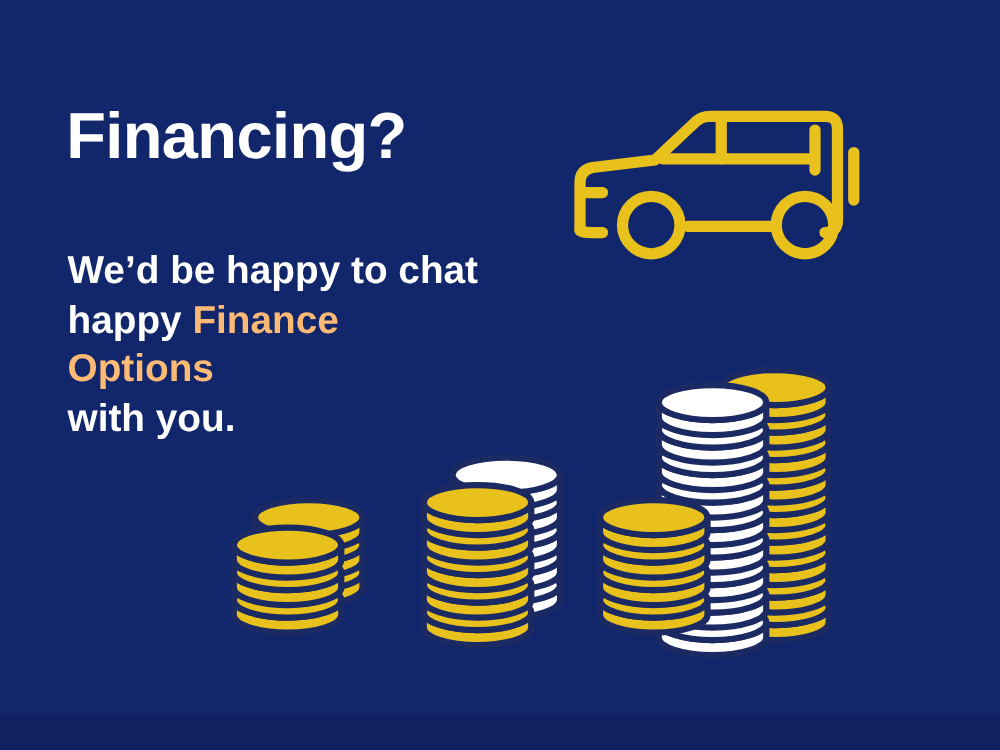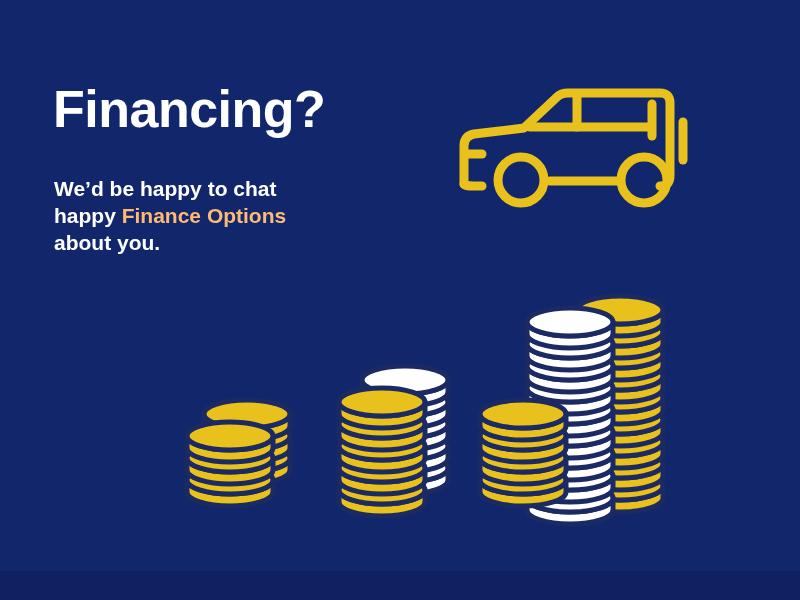--- a/index.html
+++ b/index.html
@@ -25,23 +25,23 @@
     font-size: 52px;
     font-weight: bold;
     letter-spacing: -0.5px;
     color: #ffffff;
     line-height: 1.05;
     white-space: nowrap;
   }
   #subcopy {
     position: absolute;
     left: 54px;
-    top: 176px;
+    top: 196px;
     width: 330px;
-    font-size: 21px;
+    font-size: 31px;
     font-weight: bold;
     line-height: 1.28;
     color: #ffffff;
   }
   #subcopy .accent {
     color: #fdba74;
   }
   
   #car-art {
     position: absolute;
@@ -62,21 +62,21 @@
 </head>
 <body>
 
 <div id="canvas">
 
   <div id="headline">Financing?</div>
 
   <div id="subcopy">
     <div>We’d be happy to chat</div>
     <div><span>happy </span><span class="accent">Finance Options</span></div>
-    <div>about you.</div>
+    <div>with you.</div>
   </div>
 
   <div id="car-art">
     <svg viewBox="0 0 260 130" width="260" height="130">
       <g fill="none" stroke="#e8c11c" stroke-width="9" stroke-linecap="round" stroke-linejoin="round">
 
         <path d="M12,100 L12,62 Q12,52 22,50
                  L72,44
                  L105,13
                  Q109,9 116,9

